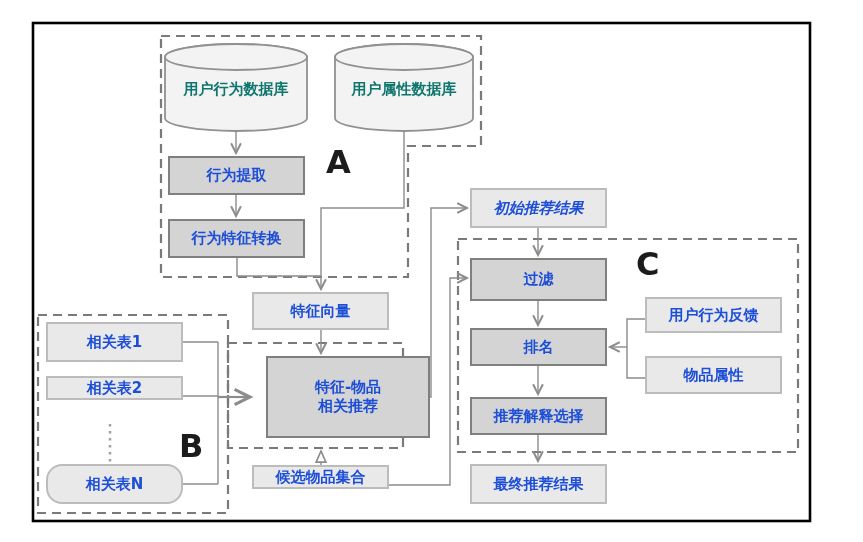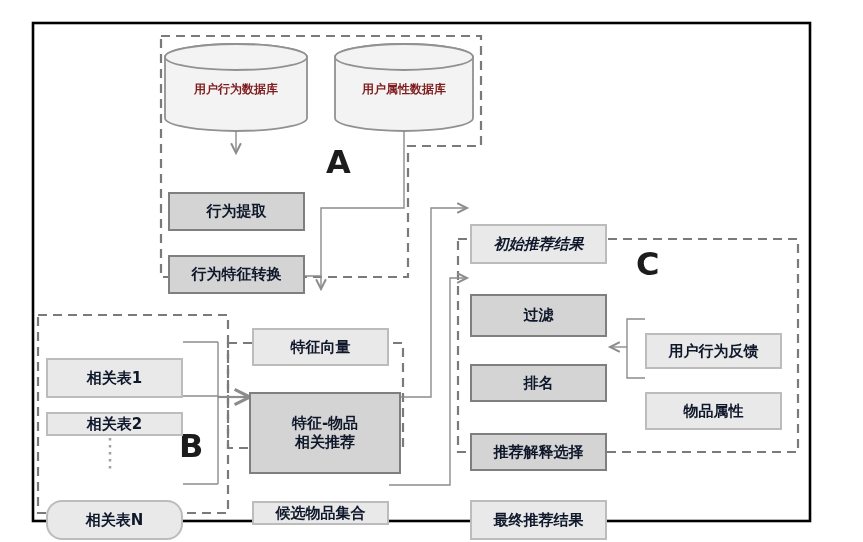--- a/index.html
+++ b/index.html
@@ -3,28 +3,28 @@
 <meta charset="utf-8">
 <style>
   html,body{margin:0;padding:0;background:#ffffff;}
   .stage{
     position:relative;width:863px;height:542px;background:#ffffff;overflow:hidden;
     font-family:"DejaVu Sans","Liberation Sans",sans-serif;
   }
   .layer{position:absolute;left:0;top:0;}
   .node{
     position:absolute;display:flex;align-items:center;justify-content:center;
-    text-align:center;font-weight:bold;font-size:15px;color:#0f172a;
-    white-space:pre-line;line-height:1.25;box-sizing:border-box;margin-top:36px;
+    text-align:center;font-weight:bold;font-size:15px;color:#1d4ed8;
+    white-space:pre-line;line-height:1.25;box-sizing:border-box;
   }
   .node.dark{background:var(--dark_fill);border:2px solid var(--dark_border);}
   .node.light{background:var(--light_fill);border:2px solid var(--light_border);}
   .cyl-text{
     position:absolute;display:flex;align-items:center;justify-content:center;
-    font-weight:bold;font-size:12px;color:#7f1d1d;text-align:left;
+    font-weight:bold;font-size:15px;color:#0f766e;text-align:left;
   }
   .region-label{
     position:absolute;font-weight:bold;font-size:32px;color:#1c1c1c;
   }
 </style>
 </head>
 <body>
 
 <div class="stage">
 
@@ -86,21 +86,21 @@
   <div class="region-label" style="left:636px;top:245px;">C</div>
 
   <div class="node dark" style="left:168px;top:156px;width:137px;height:39px;">行为提取</div>
   <div class="node dark" style="left:168px;top:219px;width:137px;height:39px;">行为特征转换</div>
   <div class="node light" style="left:252px;top:292px;width:137px;height:38px;">特征向量</div>
 
   <div class="node light" style="left:46px;top:322px;width:137px;height:40px;">相关表1</div>
   <div class="node light" style="left:46px;top:376px;width:137px;height:24px;">相关表2</div>
   <div class="node light" style="left:46px;top:464px;width:137px;height:40px;border-radius:16px;">相关表N</div>
 
-  <div class="node dark" style="left:249px;top:356px;width:152px;height:82px;">特征-物品
+  <div class="node dark" style="left:266px;top:356px;width:164px;height:82px;">特征-物品
 相关推荐</div>
   <div class="node light" style="left:252px;top:465px;width:137px;height:24px;">候选物品集合</div>
 
   <div class="node light" style="left:470px;top:188px;width:137px;height:40px;font-style:italic;">初始推荐结果</div>
   <div class="node dark" style="left:470px;top:258px;width:137px;height:43px;">过滤</div>
   <div class="node dark" style="left:470px;top:328px;width:137px;height:38px;">排名</div>
   <div class="node dark" style="left:470px;top:397px;width:137px;height:38px;">推荐解释选择</div>
   <div class="node light" style="left:470px;top:464px;width:137px;height:40px;">最终推荐结果</div>
 
   <div class="node light" style="left:645px;top:297px;width:137px;height:36px;">用户行为反馈</div>

